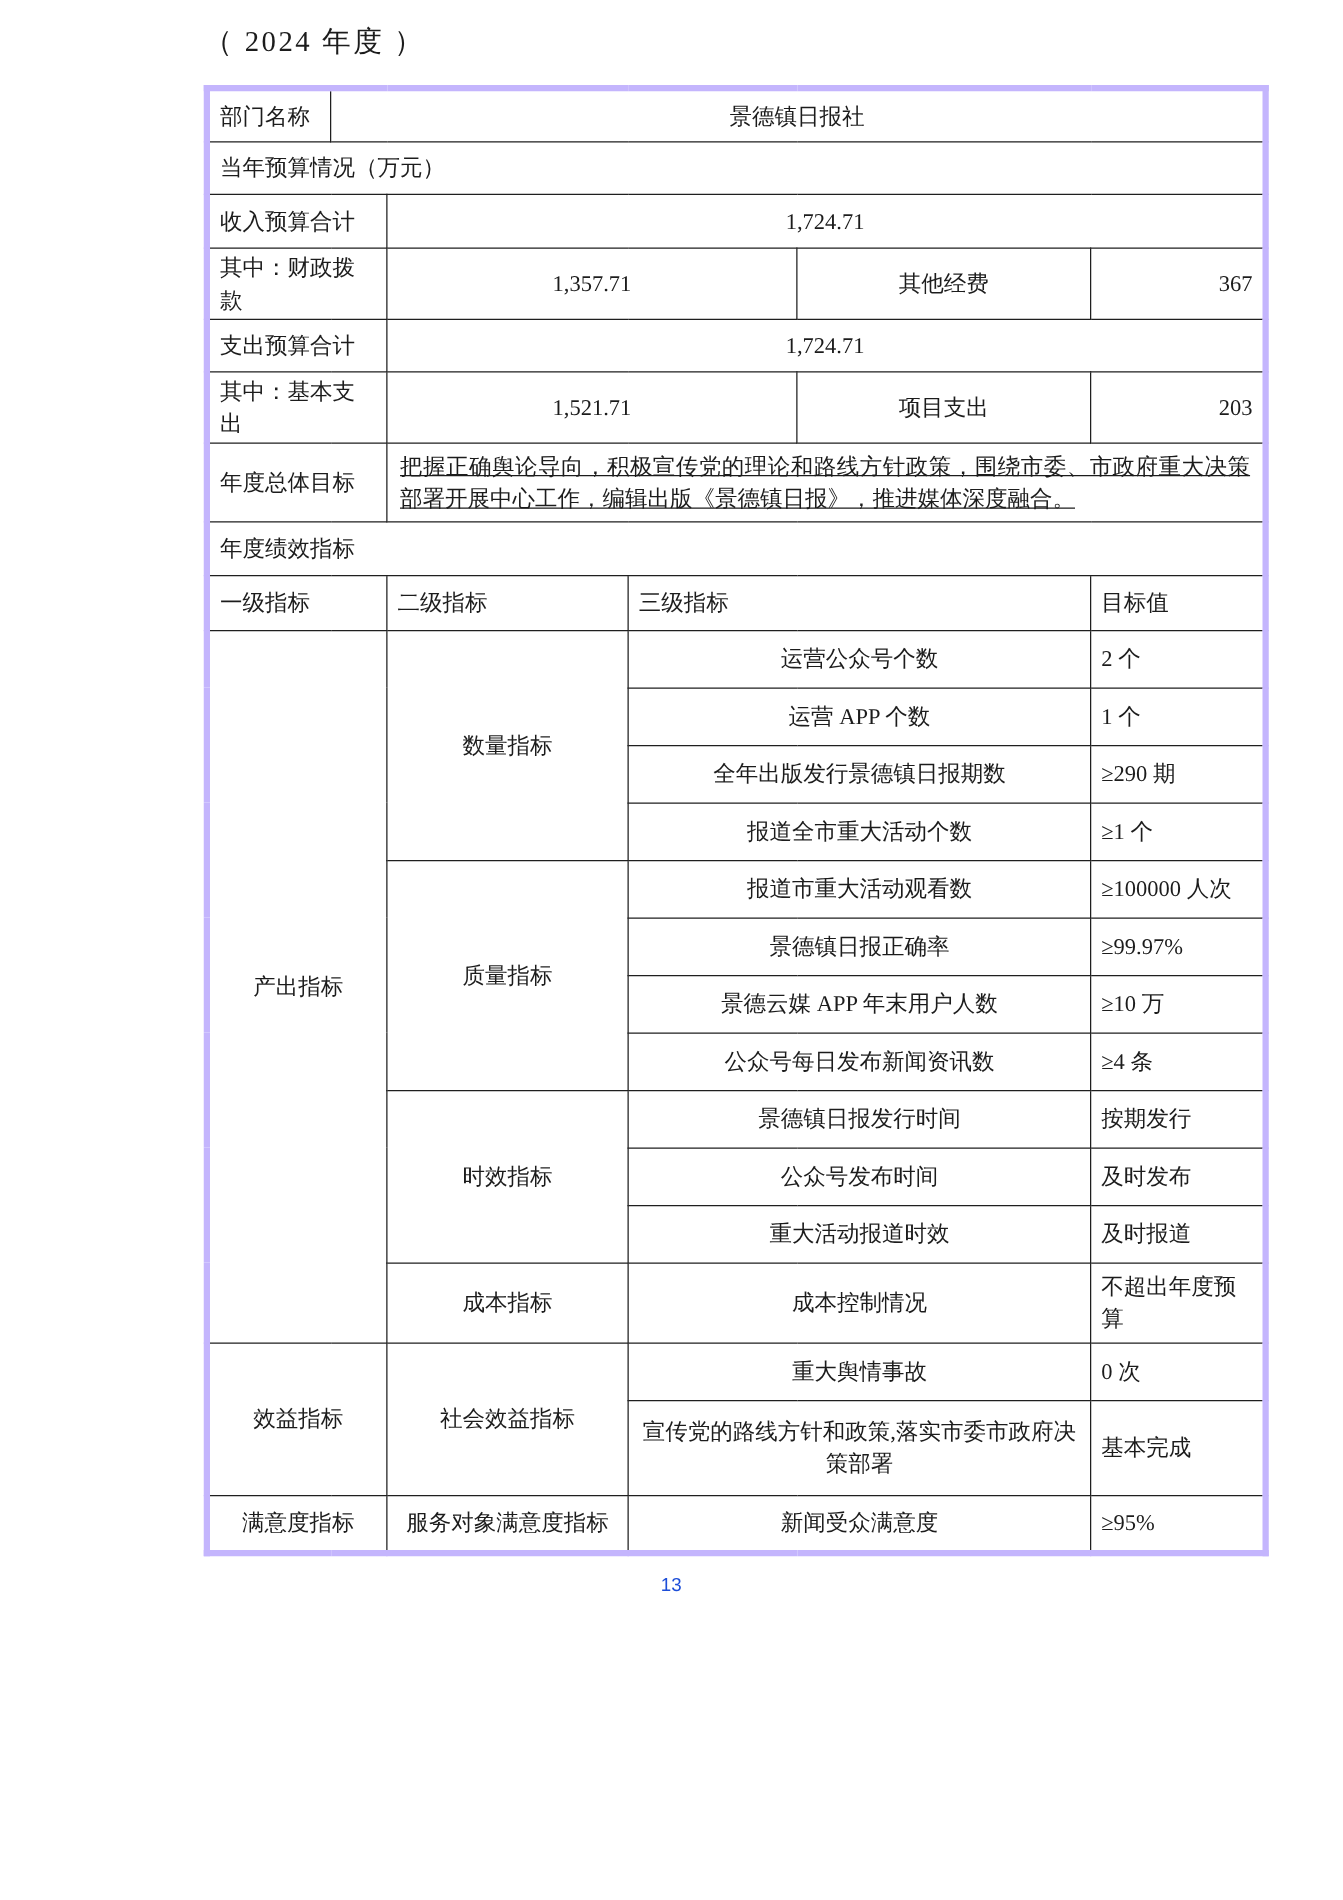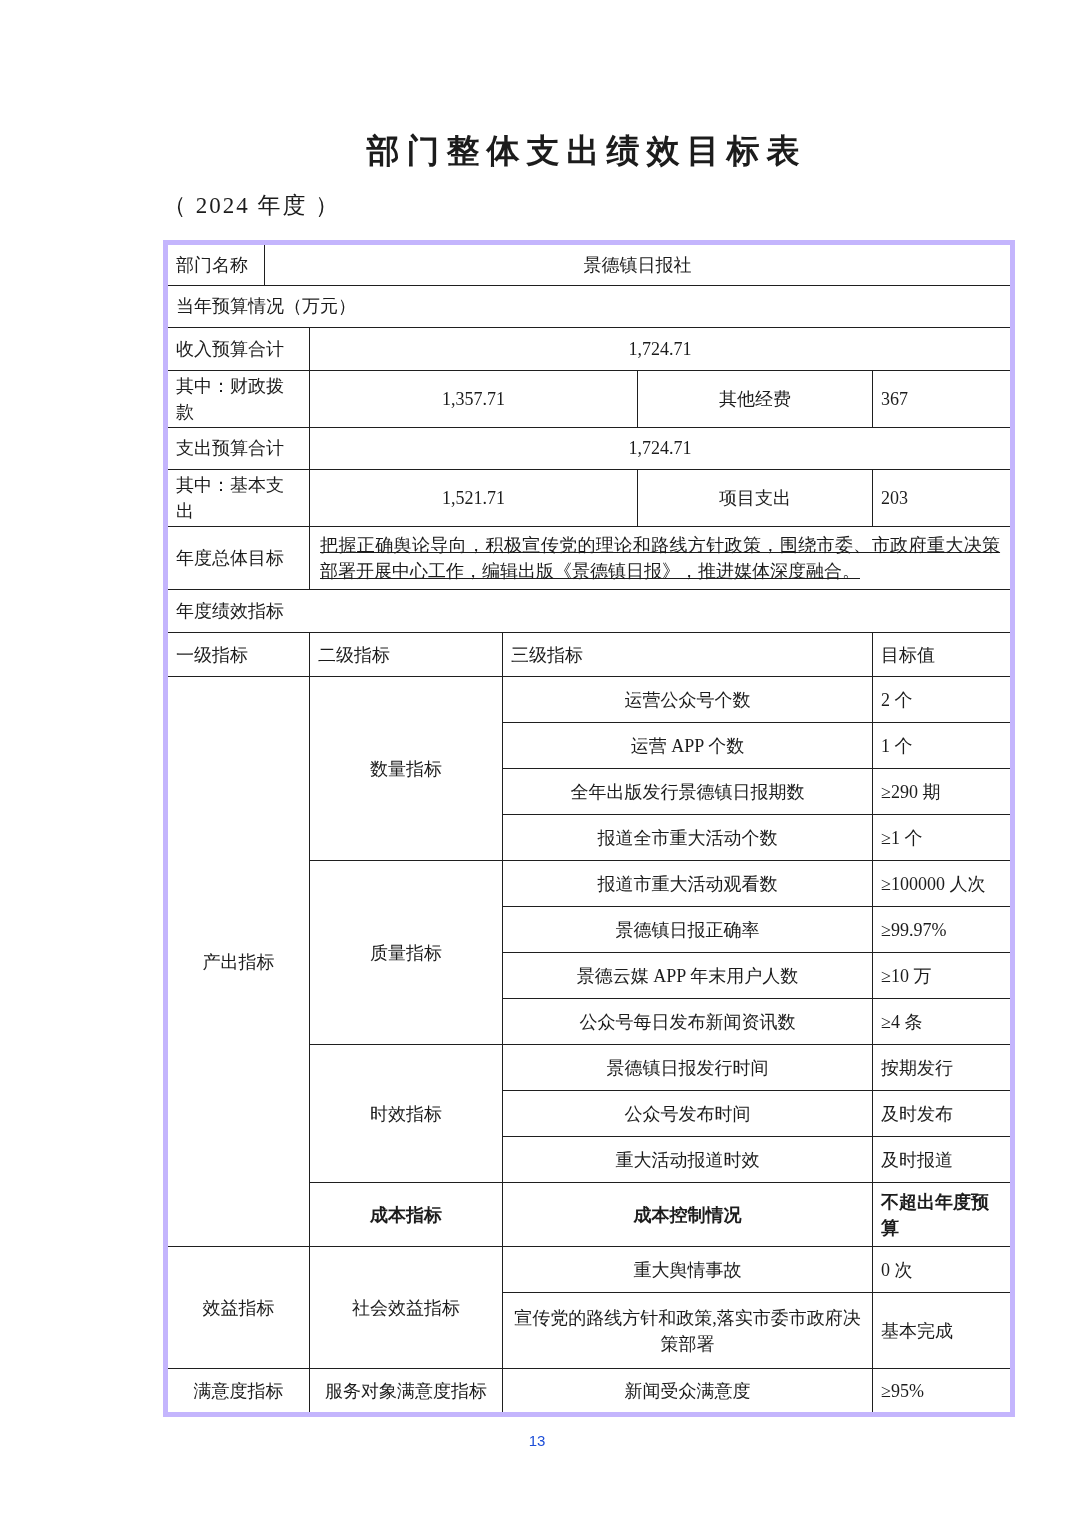--- a/index.html
+++ b/index.html
@@ -38,47 +38,46 @@
   table.main td {
     border: 1px solid #1f1f1f;
     vertical-align: middle;
     padding: 2px 8px;
     line-height: 1.45;
     overflow: hidden;
   }
   .bold-hdr { font-weight: normal; text-align: left; }
   .lbl   { text-align: left; }
   .ctr   { text-align: center; }
-  .val-l { text-align: left; }
+  .val-l { text-align: right; }
   .tgt   { text-align: left; padding-right: 12px !important; }
   .just  { text-align: justify; padding: 4px 10px !important; text-decoration: underline; }
 
   tr.h43 { height: 43px; }
   tr.h42 { height: 42px; }
   tr.h44 { height: 44px; }
   tr.h46 { height: 46px; }
   tr.h63 { height: 63px; }
-  tr.h64 { height: 64px; font-weight: bold; }
+  tr.h64 { height: 64px; }
   tr.h76 { height: 76px; padding-left: 44px; }
 
   .page-number {
     width: 1074px;
     margin-top: 15px;
     text-align: center;
     font-size: 15px;
     font-family: "Liberation Sans", "DejaVu Sans", sans-serif;
     color: #1d4ed8;
   }
 </style>
 </head>
 <body>
 
 <div class="doc">
 
-  <div class="doc-title">部门整体支出绩效目标表</div>
   <div class="doc-subtitle">（ 2024 年度 ）</div>
 
   <table class="main">
     <colgroup>
       <col style="width:99px">
         <col style="width:45px">
         <col style="width:193px">
       <col style="width:135px">
         <col style="width:235px">
         <col style="width:140px">

